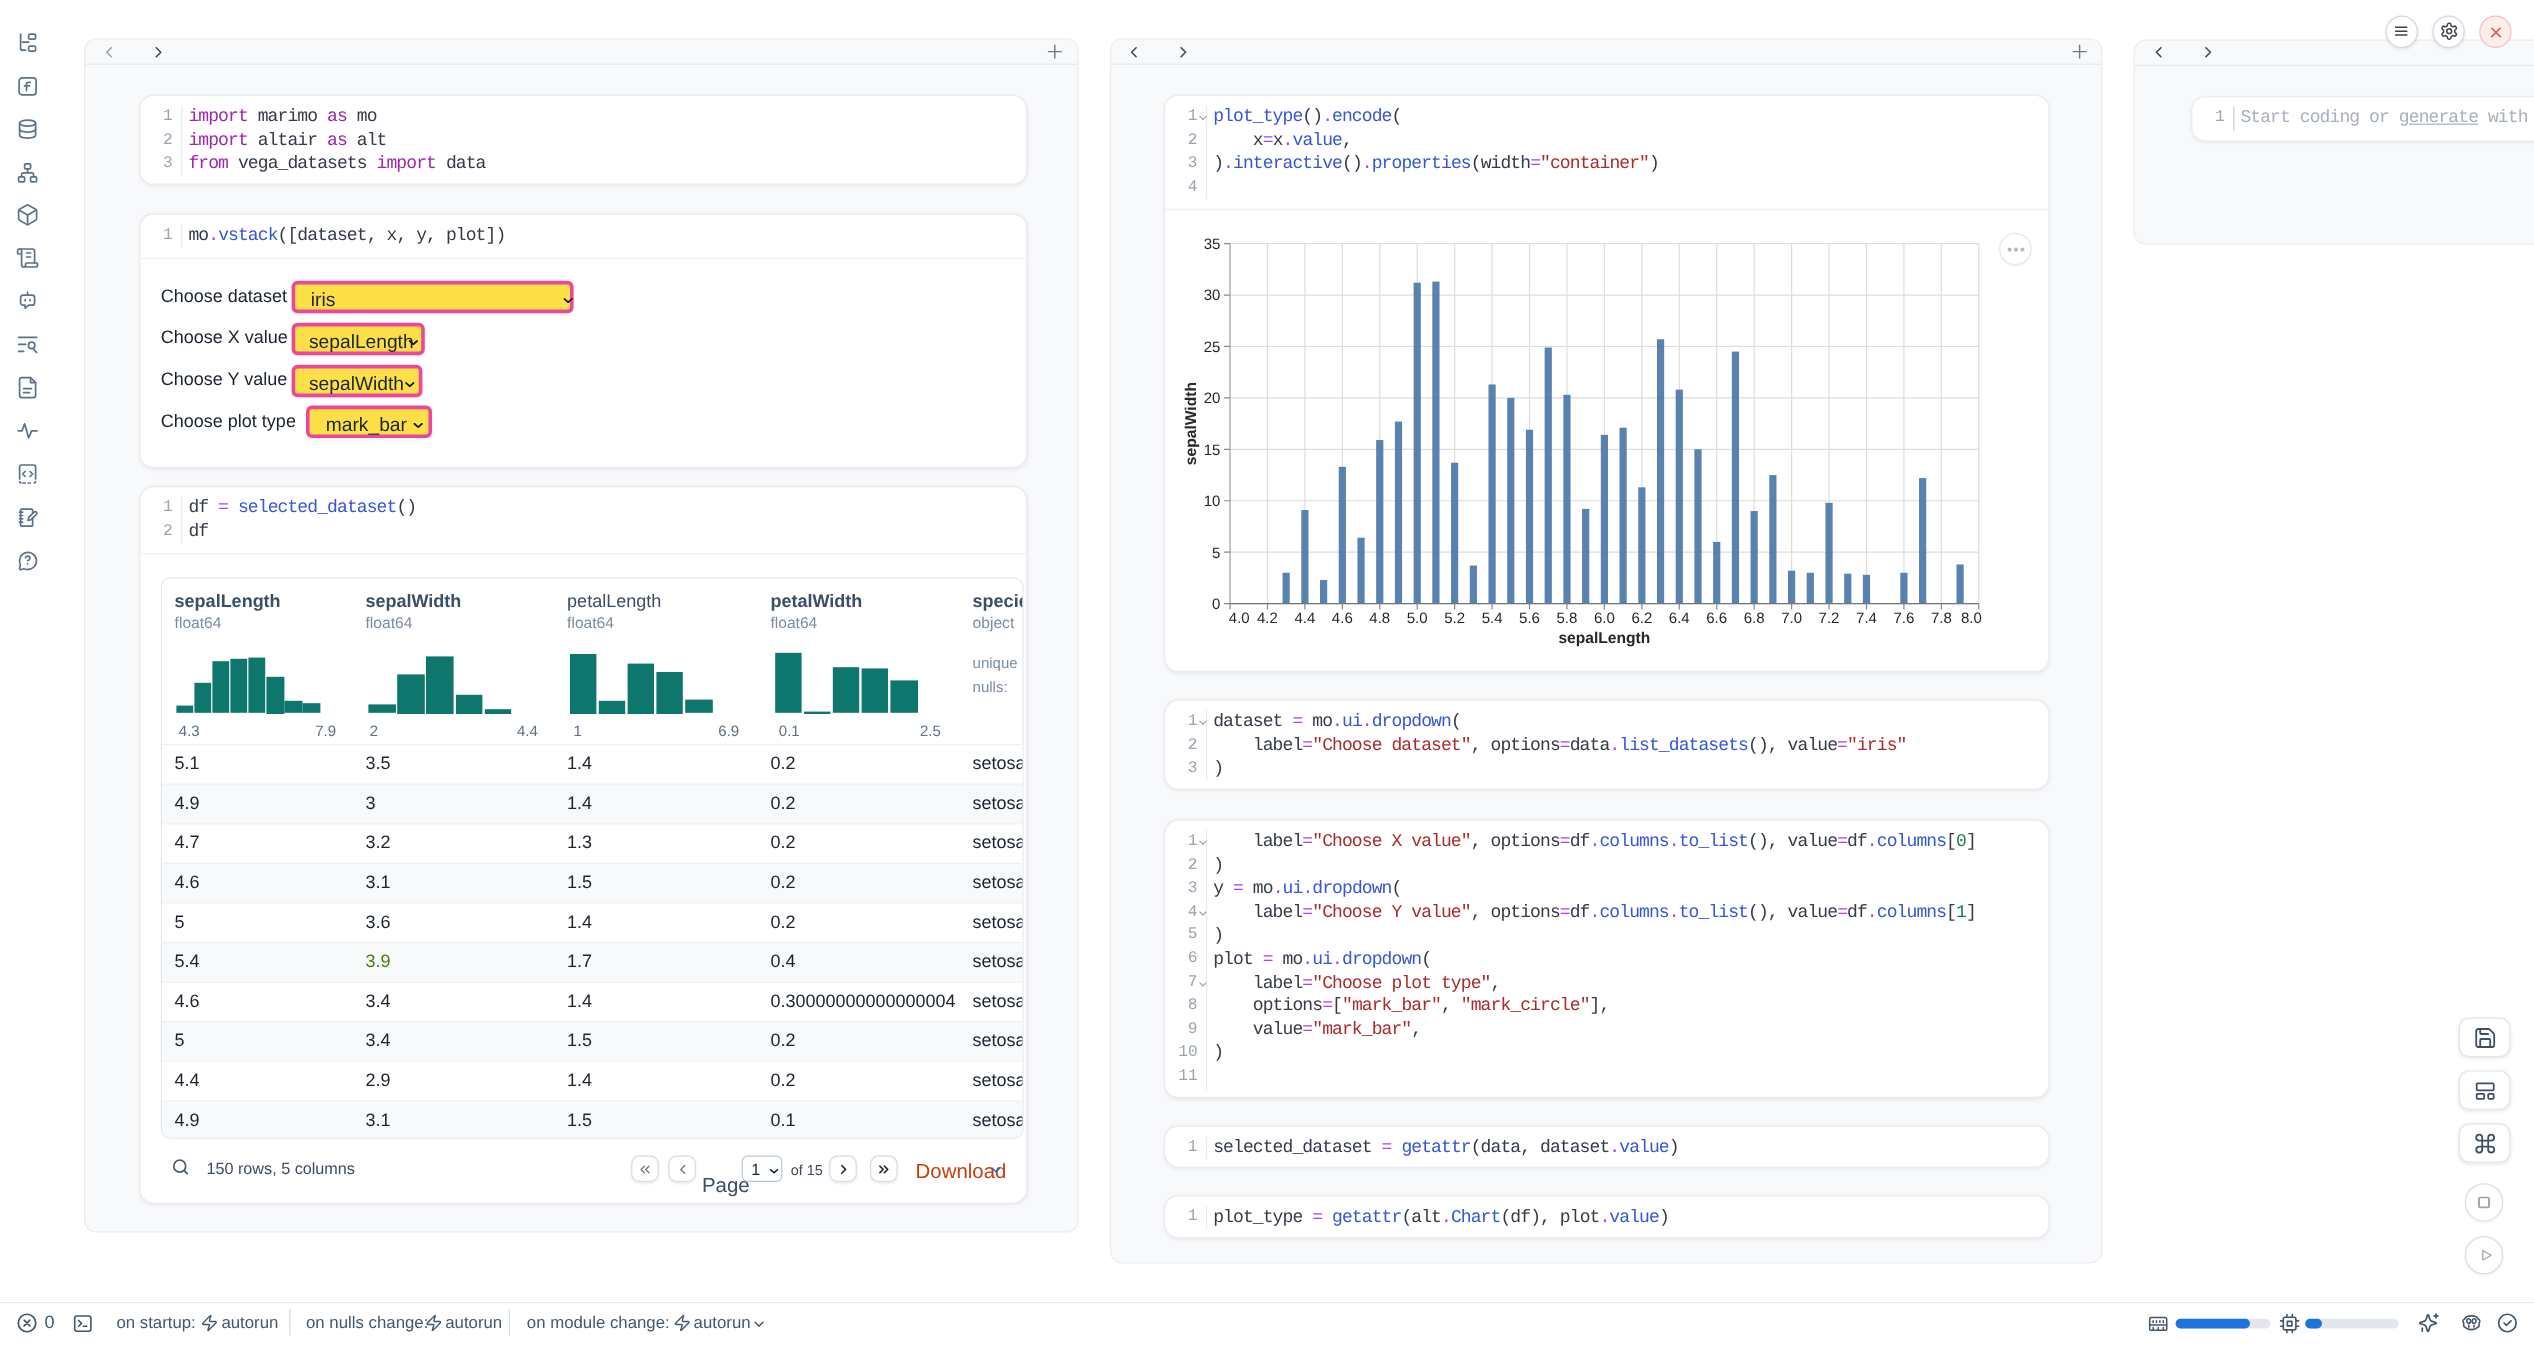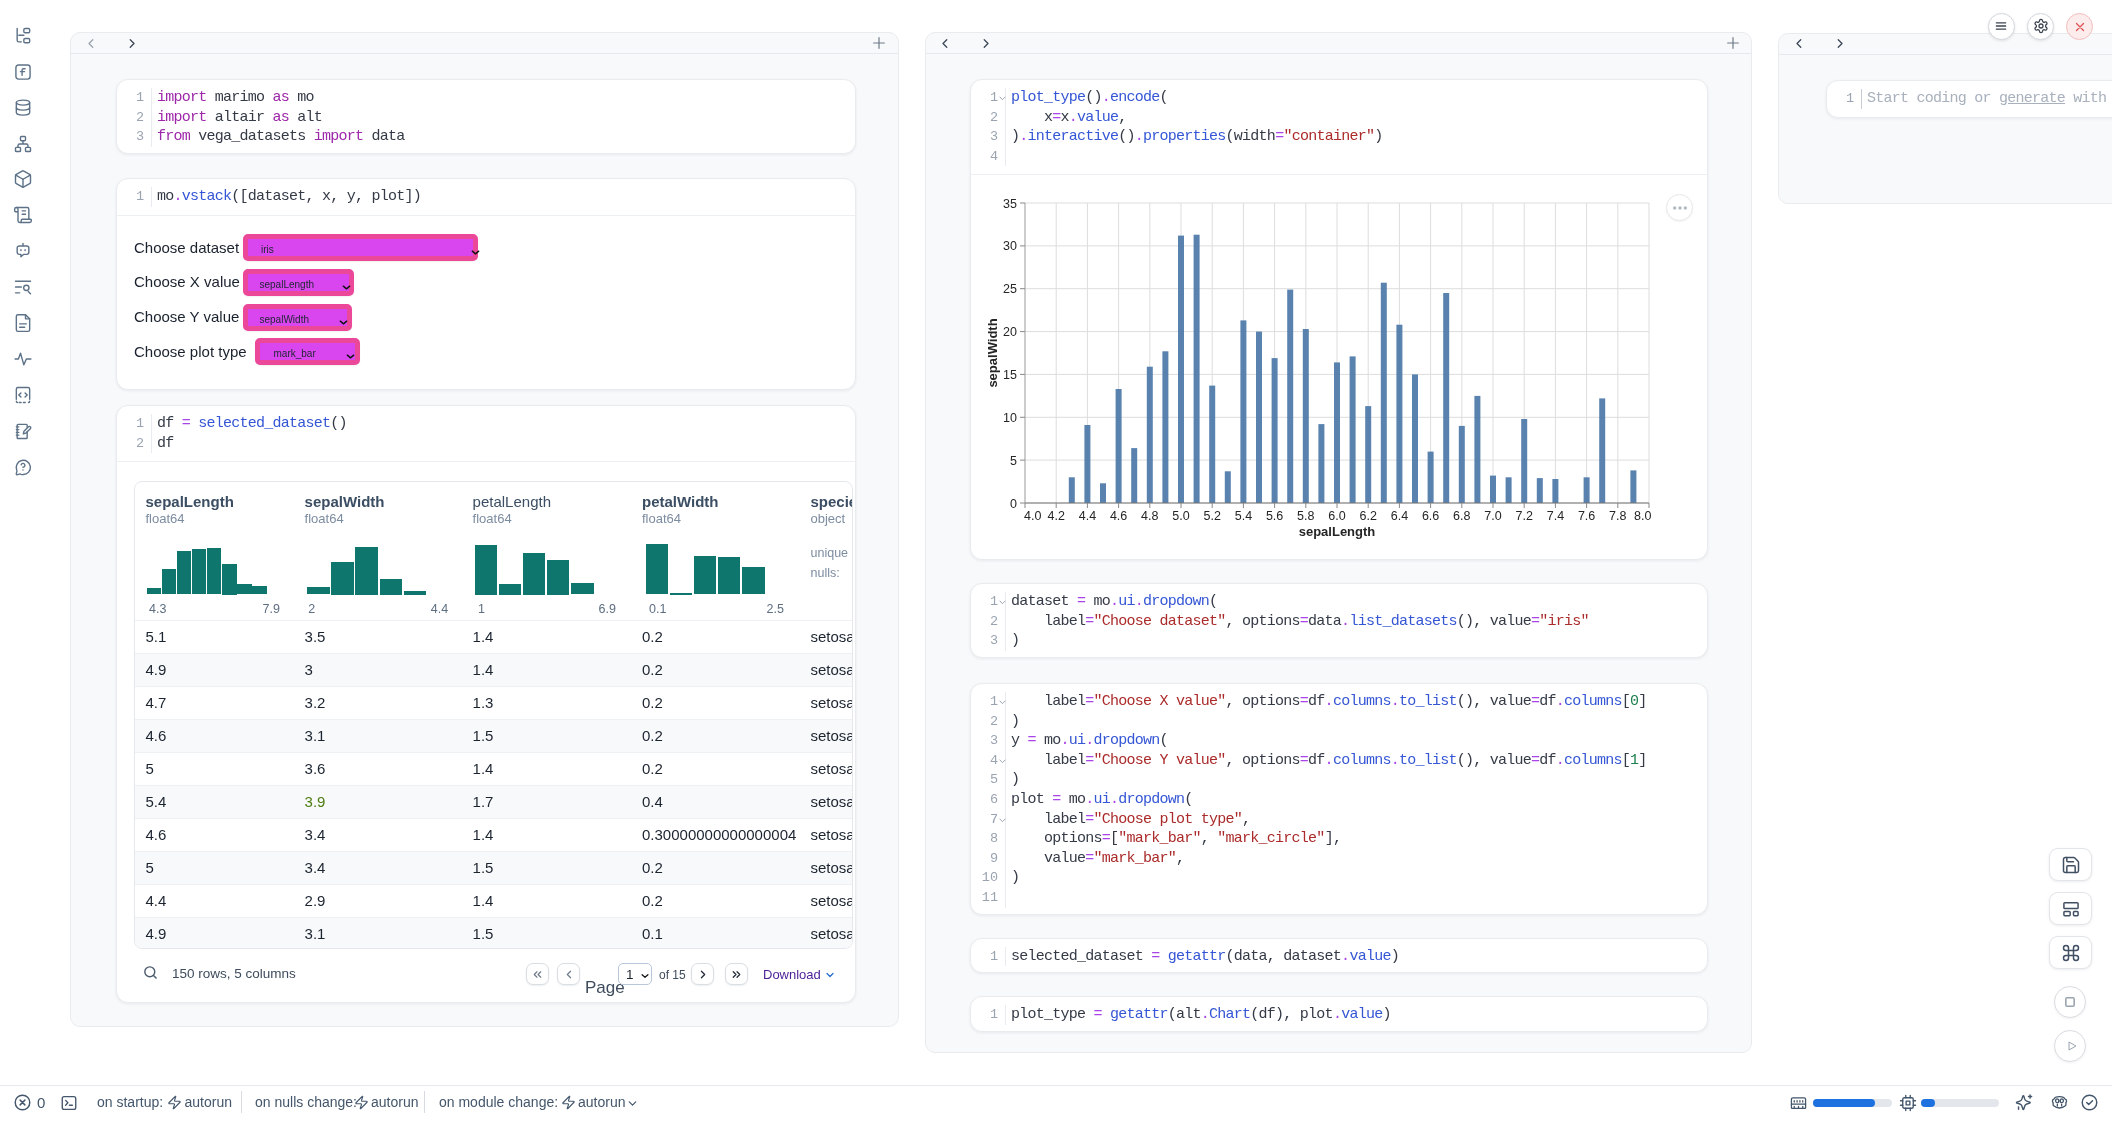--- a/index.html
+++ b/index.html
@@ -7,21 +7,21 @@
 .phead{position:absolute;left:0;right:0;top:0;height:21px;border-bottom:1px solid #e5e8ec}
 .cell{position:absolute;background:#fff;border:1px solid #e9ecee;border-radius:12px;box-shadow:0 1px 3px rgba(25,35,50,.07);overflow:hidden}
 .code{display:flex;padding-top:8px}
 .gut{width:30px;padding-right:3px;text-align:right;font-family:"Liberation Mono",monospace;font-size:13.5px;color:#9aa4b1;flex:none}
 .gut div{height:19.6px;line-height:19.6px}
 .lines{border-left:1px solid #e8ebef;margin-left:4px;padding-left:5px;flex:1;min-width:0}
 .lines div{height:19.6px;line-height:19.6px;font-family:"Liberation Mono",monospace;font-size:15px;letter-spacing:-0.75px;color:#343a46;white-space:pre}
 .k{color:#9c27a8}.o{color:#a944e9}.f{color:#3556d5}.s{color:#ab2a2a}.n{color:#1b7f4d}
 .fold{position:absolute;left:27px;width:9px}
 .lbl{position:absolute;font-size:15px;color:#1a222e}
-.sel{position:absolute;height:27px;border:5px solid #ec4899;border-radius:5px;background:#d946ef;font-size:10px;color:#1d2530;box-shadow:0 1px 2px rgba(0,0,0,.06)}
+.sel{position:absolute;height:27px;border:3px solid #ec4899;border-radius:5px;background:#fde047;font-size:16px;color:#1d2530;box-shadow:0 1px 2px rgba(0,0,0,.06)}
 .sel span{position:absolute;top:5px}
 .sel svg{position:absolute;top:8px}
 .abs{position:absolute}
 .ffoot{position:absolute;font-size:14.6px;color:#3e4c5d}
 .pgbtn{position:absolute;width:23px;height:22px;border:1px solid #d9dee3;border-radius:7px;background:#fff;box-shadow:0 1px 2px rgba(0,0,0,.07)}
 .pgbtn svg{position:absolute;left:4.5px;top:4px}
 </style></head><body>
 
 <svg class="abs" style="left:13.0px;top:25.8px" width="20" height="20" viewBox="0 0 24 24" fill="none" stroke="#5d7288" stroke-width="1.7" stroke-linecap="round" stroke-linejoin="round">
     <path d="M5 3v14a2 2 0 0 0 2 2h3"></path>
@@ -332,21 +332,21 @@
 <div class="pgbtn" style="left:573.8px;top:556.5px">
       <svg width="13" height="13" viewBox="0 0 24 24" fill="none" stroke="#232c38" stroke-width="2.4" stroke-linecap="round" stroke-linejoin="round">
         <path d="m10 6 6 6-6 6"></path>
       </svg>
     </div>
 <div class="pgbtn" style="left:607.6px;top:556.5px">
       <svg width="13" height="13" viewBox="0 0 24 24" fill="none" stroke="#232c38" stroke-width="2.4" stroke-linecap="round" stroke-linejoin="round">
         <path d="m13 17 5-5-5-5M6 17l5-5-5-5"></path>
       </svg>
     </div>
-<div class="ffoot" style="left:646px;top:560.5px;color:#4c1d95;font-size:13px">Download</div>
+<div class="ffoot" style="left:646px;top:560.5px;color:#c2410c;font-size:17px">Download</div>
 <svg class="abs" style="left:707px;top:562.5px" width="12" height="12" viewBox="0 0 24 24" fill="none" stroke="#2169cb" stroke-width="2.4" stroke-linecap="round" stroke-linejoin="round">
       <path d="m6 9 6 6 6-6"></path>
     </svg>
 </div>
 <div class="cell" style="left:970px;top:79px;width:738px;height:481px">
 <div class="code" style="border-bottom:1px solid #edf0f3;padding-bottom:8px">
       <div class="gut">
         <div>1</div>
         <div>2</div>
         <div>3</div>

